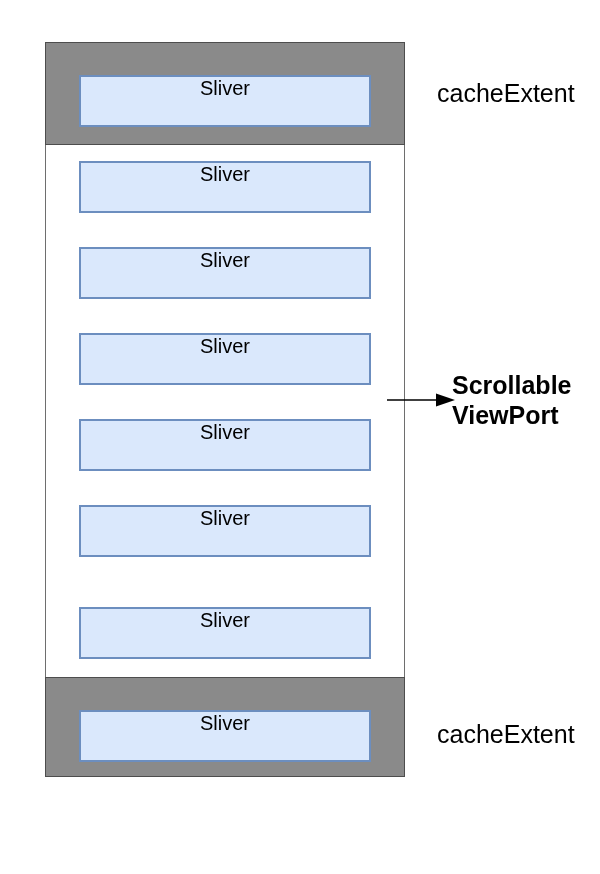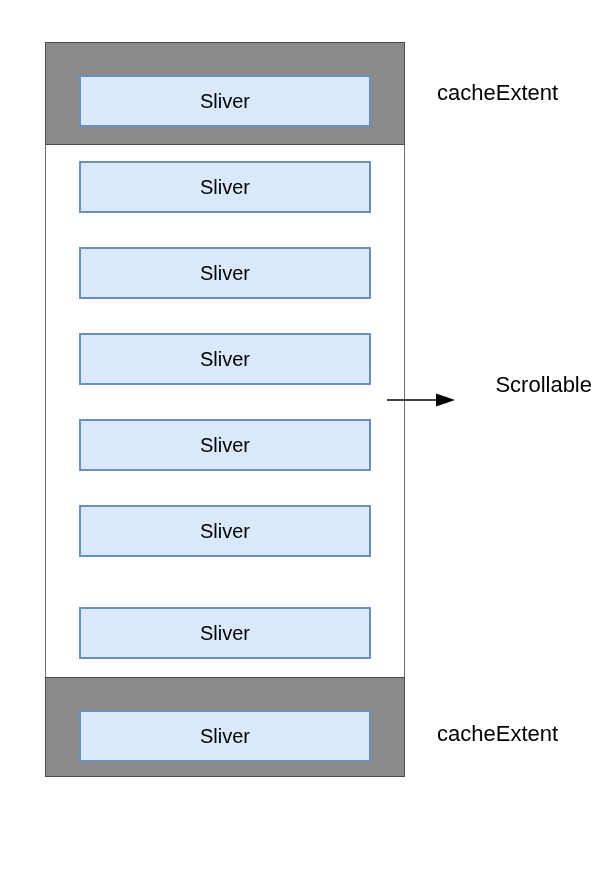--- a/index.html
+++ b/index.html
@@ -38,48 +38,49 @@
   .cache-band.bottom { bottom: -1px; height: 100px; }
   .sliver {
     position: absolute;
     left: 33px;                 
     width: 292px;
     height: 52px;
     background: #dae8fc;
     border: 2px solid #6c8ebf;
     box-sizing: border-box;
     display: flex;
-    align-items: center;
+    align-items: flex-start;
     justify-content: center;
     font-size: 20px;
     color: #000000;
   }
   .s1 { top: 32px;  }
   .s2 { top: 118px; }
   .s3 { top: 204px; }
   .s4 { top: 290px; }
   .s5 { top: 376px; }
   .s6 { top: 462px; }
   .s7 { top: 564px; }
   .s8 { top: 667px; }
   .label {
     position: absolute;
-    font-size: 22px;
+    font-size: 25px;
     line-height: 30px;
     color: #000000;
     white-space: nowrap;
   }
   .cache-top     { left: 437px; top: 78px;  }
   .cache-bottom  { left: 437px; top: 719px; }
   .viewport-label {
     left: 452px;
     top: 370px;
     width: 140px;
-    text-align: right;
+    text-align: left;
     white-space: normal;
+    font-weight: bold;
   }
   .title { left: 115px; top: 816px; }
   .arrow-svg {
     position: absolute;
     left: 385px;
     top: 392px;
     width: 74px;
     height: 16px;
   }
 </style>
@@ -122,18 +123,19 @@
 
   <div class="label cache-top">cacheExtent</div>
 
   <svg class="arrow-svg" viewBox="0 0 74 16">
     <line x1="2" y1="8" x2="52" y2="8" stroke="#000000" stroke-width="1.6"></line>
     <polygon points="51,1.5 70,8 51,14.5" fill="#000000"></polygon>
   </svg>
 
   <div class="label viewport-label">
     <div>Scrollable</div>
+    <div>ViewPort</div>
   </div>
 
   <div class="label cache-bottom">cacheExtent</div>
 
 
 </div>
 
 </body></html>

